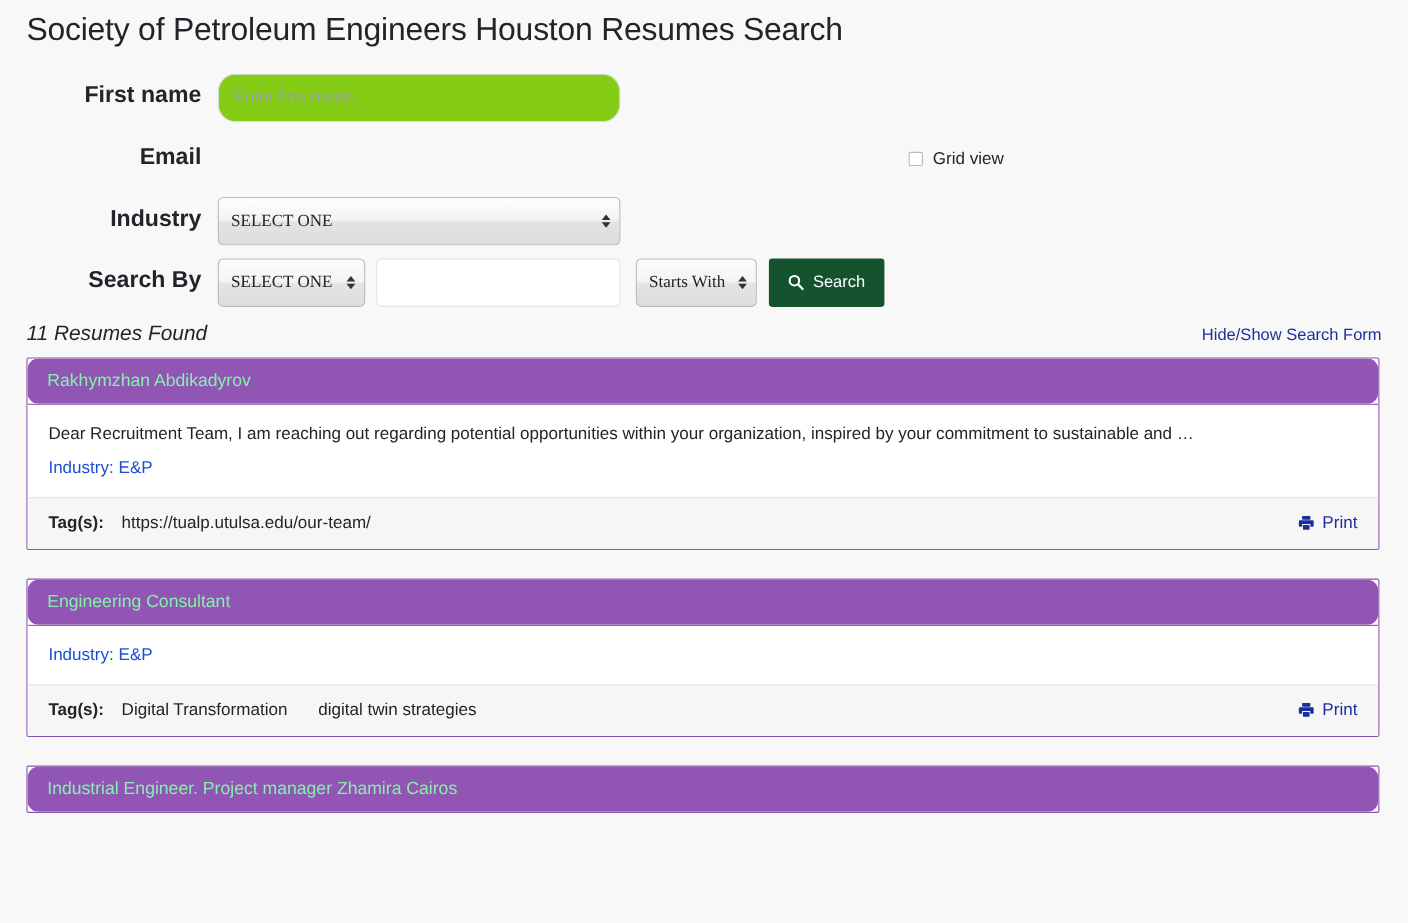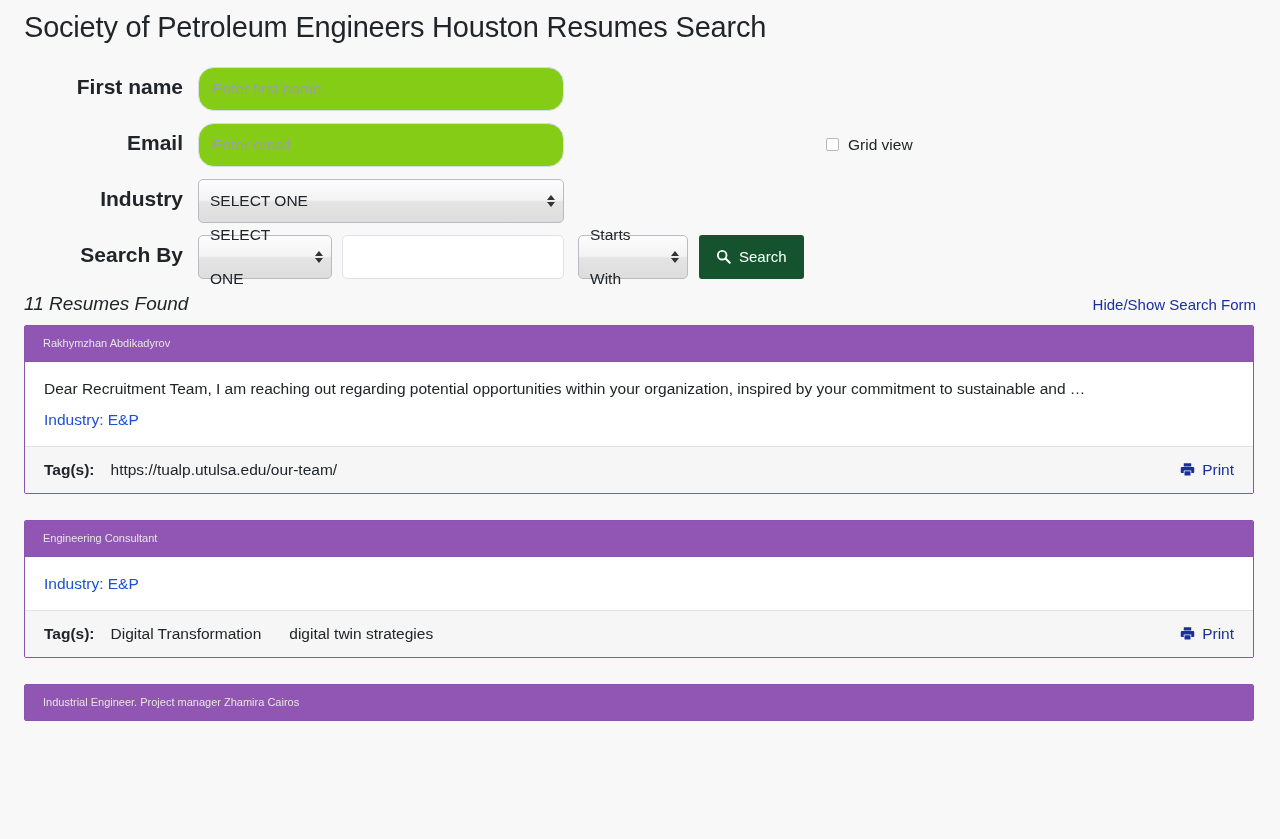--- a/index.html
+++ b/index.html
@@ -61,20 +61,21 @@
     border-radius: 5px;
     background: linear-gradient(to bottom, #fdfdfd 0%, #f3f3f3 48%, #e4e4e4 52%, #dddddd 100%);
     font-size: 15.5px;
     color: #212529;
     padding: 0 26px 0 11px;
     display: flex; align-items: center;
     position: relative;
     line-height: 44px;
     cursor: default;
     box-shadow: 0 1px 0 rgba(255,255,255,0.6) inset;
+    font-family: Liberation Serif, serif;
   }
   .select-box .arrows {
     position: absolute; right: 8px; top: 50%;
     transform: translateY(-50%);
     display: flex; flex-direction: column; gap: 2px;
   }
   .select-box .arrows i {
     display: block; width: 0; height: 0;
     border-left: 4px solid transparent;
     border-right: 4px solid transparent;
@@ -148,24 +149,25 @@
   .card {
     width: 1230px;
     border: 1px solid #8a53ac;
     border-radius: 2px;
     background: #fff;
     margin-bottom: 26px;
     overflow: hidden;
   }
   .card-header {
     background: #9155b3;
-    color: #e5e5e5;
-    font-size: 11px;
+    color: #86efac;
+    font-size: 16px;
     padding: 11px 18px;
     line-height: 1.2;
+    border-radius: 10px;
   }
   .card-body {
     background: #fff;
     padding: 16px 19px 14px 19px;
     border-top: 1px solid #8a53ac;
   }
   .card-desc {
     font-size: 15.5px;
     color: #212529;
     line-height: 1.45;
@@ -206,21 +208,20 @@
     <div class="form-row">
       <div class="col-left">
         <div class="field-label">First name</div>
         <input class="text-input" type="text" placeholder="Enter first name" style="">
       </div>
     </div>
 
     <div class="form-row">
       <div class="col-left">
         <div class="field-label">Email</div>
-        <input class="text-input" type="text" placeholder="Enter email" style="">
       </div>
       <div class="col-right">
         <div class="checkbox-row">
           <div class="cbx"></div>
           <span class="cbx-label">Grid view</span>
         </div>
       </div>
     </div>
 
     <div class="form-row">

